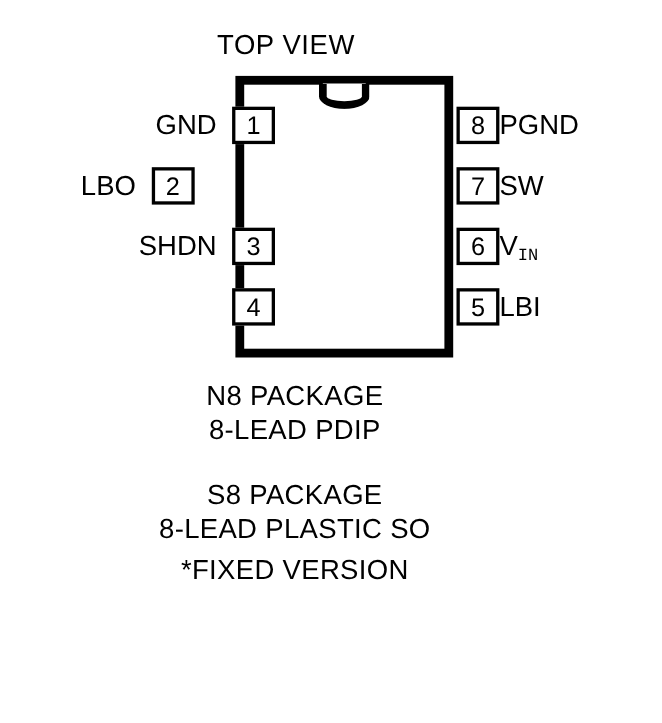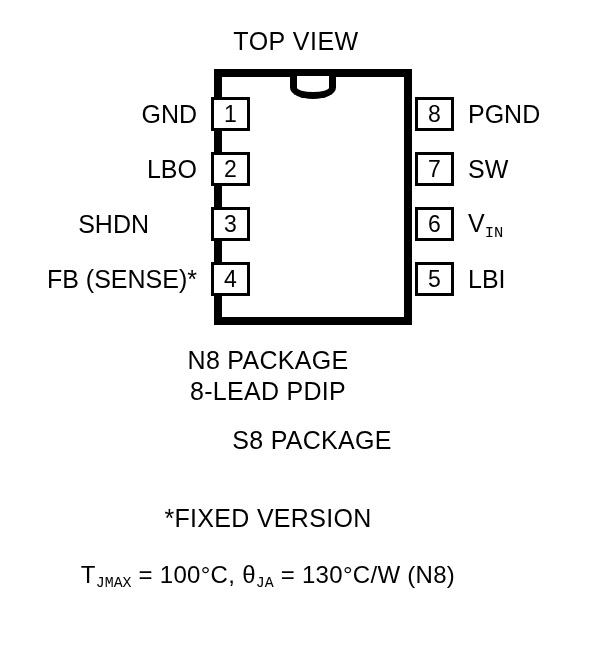--- a/index.html
+++ b/index.html
@@ -18,21 +18,20 @@
 
   
   #top-view-title {
     position: absolute;
     top: 27px;
     left: 0;
     width: 520px;
     text-align: center;
     font-size: 25px;
     letter-spacing: 0.5px;
-    margin-left: 36px;
   }
 
   
   #package-body {
     position: absolute;
     left: 214px;
     top: 69px;
     width: 198px;
     height: 256px;
     box-sizing: border-box;
@@ -79,21 +78,21 @@
   }
   .pin-row.left  .pin-box { margin-right: 7px; }
   .pin-row.right .pin-box { margin-left: 11px; }
 
   .pin-label {
     font-size: 25px;
     white-space: nowrap;
     line-height: 1;
   }
   .pin-row.left  .pin-label { margin-right: 14px; }
-  .pin-row.right .pin-label { margin-left: 14px; }
+  .pin-row.right .pin-label { }
 
   sub {
     font-size: 0.62em;
     vertical-align: baseline;
     position: relative;
     top: 0.28em;
     letter-spacing: 0;
     font-family: Liberation Mono, monospace;
   }
 
@@ -101,47 +100,46 @@
   .caption {
     position: absolute;
     left: 0;
     width: 536px;
     text-align: center;
     font-size: 25px;
     line-height: 31px;
     letter-spacing: 0.3px;
   }
   #pkg-n8      { top: 345px; }
-  #pkg-s8      { top: 425px; margin-left: 44px; }
+  #pkg-s8      { top: 435px; }
   #fixed-note  { top: 503px; }
   #thermal     { top: 560px; font-size: 24px; line-height: 29px; }
 </style>
 </head>
 <body>
 
 <div id="top-view-title">TOP VIEW</div>
 
 <div id="package-body">
   <div id="notch-icon"></div>
 </div>
 
 <div class="pin-row left" style="top:97px;">
   <span class="pin-label">GND</span>
   <span class="pin-box">1</span>
 </div>
-<div class="pin-row left" style="top:152px;">
+<div class="pin-row left" style="top:152px;justify-content:center;">
   <span class="pin-label">LBO</span>
   <span class="pin-box">2</span>
 </div>
-<div class="pin-row left" style="top:207px;gap:48px;">
+<div class="pin-row left" style="top:207px;">
   <span class="pin-label">SHDN</span>
   <span class="pin-box">3</span>
 </div>
 <div class="pin-row left" style="top:262px;">
-  <span class="pin-label">FB (SENSE)*</span>
   <span class="pin-box">4</span>
 </div>
 
 <div class="pin-row right" style="top:97px;">
   <span class="pin-box">8</span>
   <span class="pin-label">PGND</span>
 </div>
 <div class="pin-row right" style="top:152px;">
   <span class="pin-box">7</span>
   <span class="pin-label">SW</span>
@@ -155,19 +153,19 @@
   <span class="pin-label">LBI</span>
 </div>
 
 <div class="caption" id="pkg-n8">
   <div>N8 PACKAGE</div>
   <div>8-LEAD PDIP</div>
 </div>
 
 <div class="caption" id="pkg-s8">
   <div>S8 PACKAGE</div>
+  <div>8-LEAD PLASTIC SO</div>
 </div>
 
 <div class="caption" id="fixed-note">*FIXED VERSION</div>
 
 <div class="caption" id="thermal">
-  <div><span>T</span><sub>JMAX</sub><span> = 100°C, </span><span>θ</span><sub>JA</sub><span> = 130°C/W (N8)</span></div>
 </div>
 
 </body></html>

